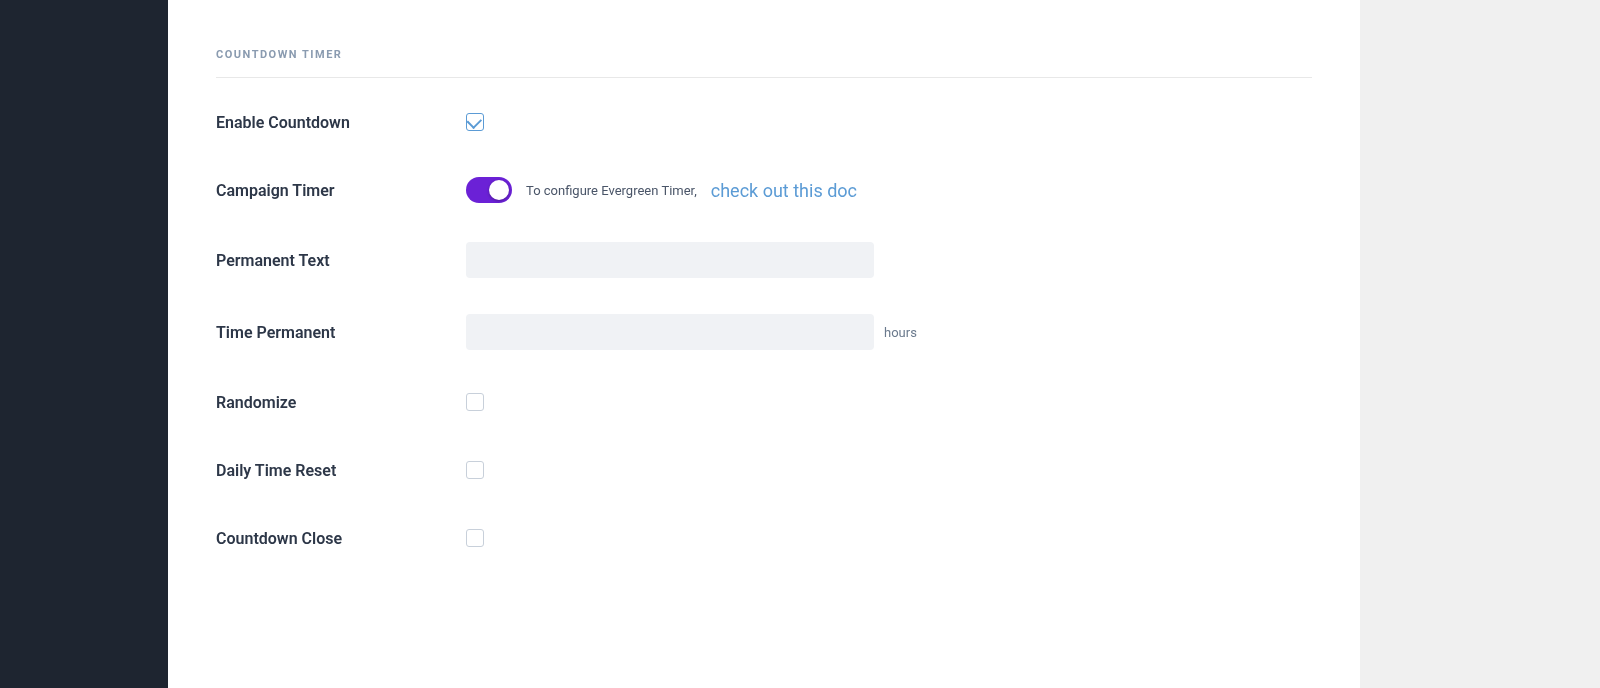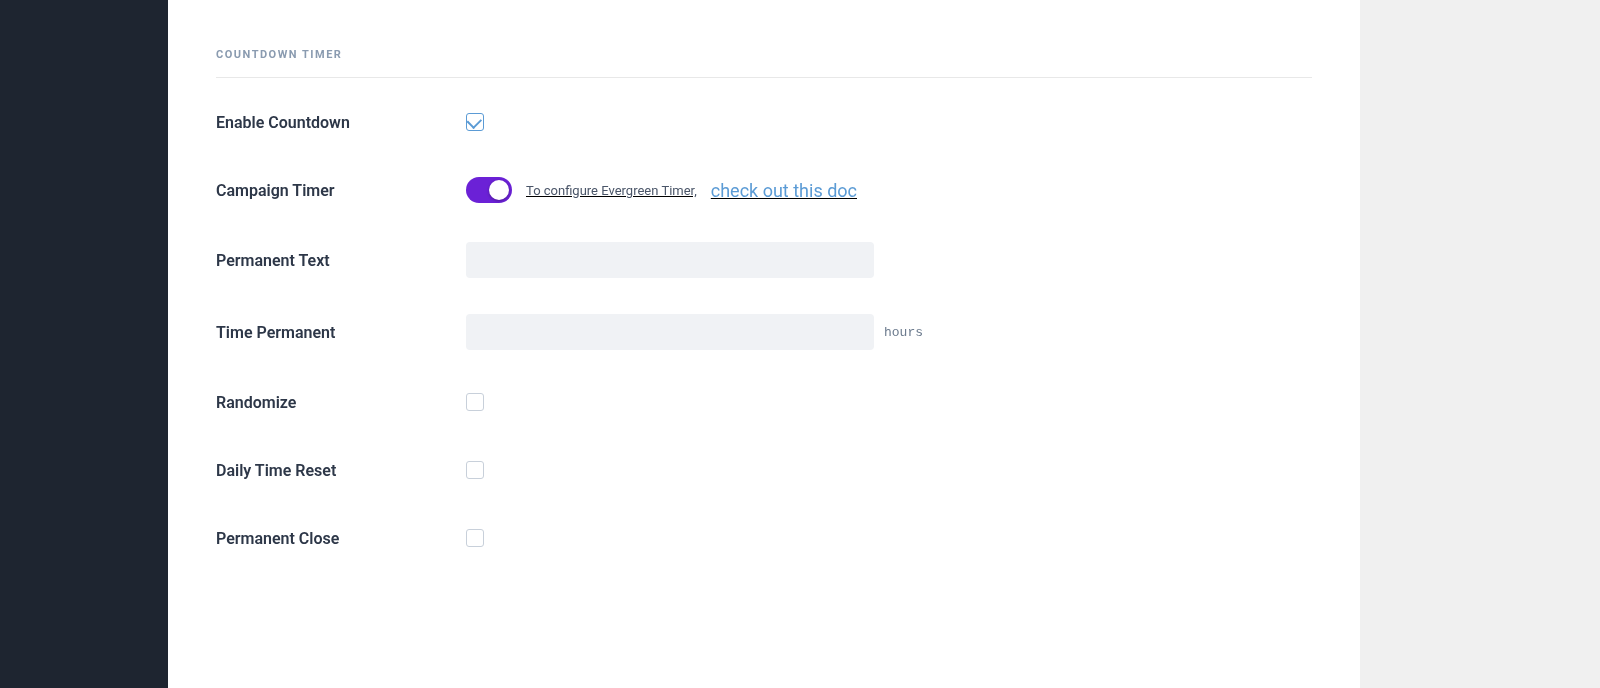--- a/index.html
+++ b/index.html
@@ -104,21 +104,20 @@
       background: white;
       cursor: pointer;
       flex-shrink: 0;
     }
 
     
     .toggle-wrapper {
       display: flex;
       align-items: center;
       gap: 14px;
-      text-decoration: underline;
     }
 
     .toggle {
       width: 46px;
       height: 26px;
       background: #6b21d6;
       border-radius: 13px;
       position: relative;
       cursor: pointer;
       flex-shrink: 0;
@@ -162,21 +161,20 @@
 
     .input-with-suffix {
       display: flex;
       align-items: center;
       gap: 10px;
     }
 
     .input-suffix {
       font-size: 13px;
       color: #6b7a8d;
-      font-family: Liberation Mono, monospace;
     }
 
     .section-spacer {
       margin-top: 16px;
       margin-bottom: 32px;
     }
   </style>
 </head>
 <body>
 
@@ -230,21 +228,21 @@
     </div>
 
     <div class="form-row">
       <div class="form-label">Daily Time Reset</div>
       <div class="form-control">
         <div class="checkbox-empty"></div>
       </div>
     </div>
 
     <div class="form-row">
-      <div class="form-label">Permanent Close</div>
+      <div class="form-label">Countdown Close</div>
       <div class="form-control">
         <div class="checkbox-empty"></div>
       </div>
     </div>
   </div>
 
 
 </div>
 
 <div class="right-panel"></div>

